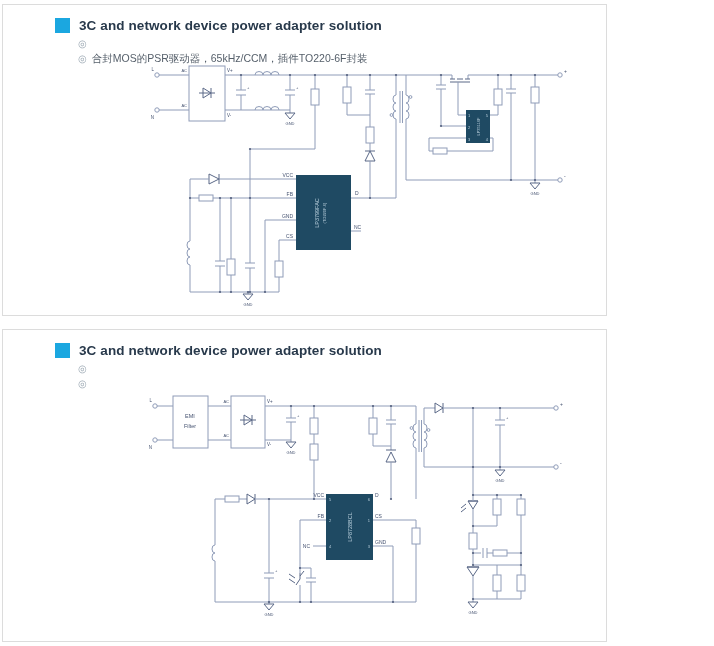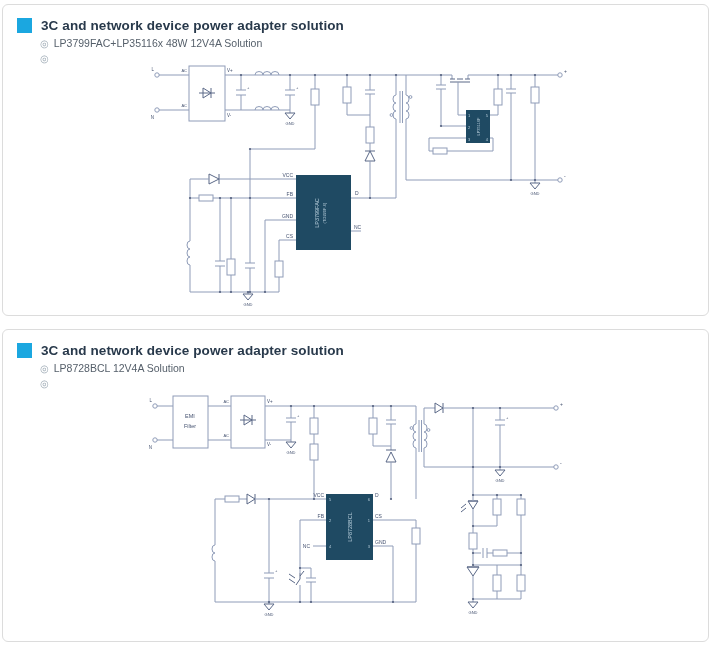--- a/index.html
+++ b/index.html
@@ -1,17 +1,17 @@
 <!DOCTYPE html>
 <html><head>
 <meta charset="utf-8">
 <style>
   html,body{margin:0;padding:0;background:#fff;}
   .page{position:relative;width:714px;height:646px;background:#fff;font-family:"Liberation Sans",sans-serif;overflow:hidden;}
-  .card{position:absolute;left:2px;width:707px;background:#fff;border:1px solid #dcdcdc;border-radius:6px;box-sizing:border-box;}
+  .card{position:absolute;left:2px;width:605px;background:#fff;border:1px solid #dcdcdc;border-radius:0;box-sizing:border-box;padding-left:38px;}
   .card1{top:4px;height:312px;}
   .card2{top:329px;height:313px;}
   .hdr{display:flex;align-items:center;padding:13px 0 0 14px;}
   .sq{width:15px;height:15px;background:#1BA7E0;flex:0 0 auto;}
   .ttl{margin:0 0 0 9px;font-size:13.5px;font-weight:bold;color:#28394b;letter-spacing:0.1px;}
   .bullets{margin:3px 0 0 37px;padding:0;list-style:none;}
   .bullets li{display:flex;align-items:baseline;font-size:10.5px;color:#555f6a;line-height:15px;}
   .mk{color:#9aa7b2;margin-right:5px;font-size:10px;}
   .circ{position:absolute;left:0;top:58px;}
   
@@ -38,24 +38,24 @@
 <div class="page">
 
   <section class="card card1">
     <header class="hdr">
       <span class="sq"></span>
       <h2 class="ttl">3C and network device power adapter solution</h2>
     </header>
     <ul class="bullets">
       <li>
           <span class="mk">◎</span>
-          <span>LP3799FAC+LP35116x 48W 12V4A Solution</span>
         </li>
       <li>
           <span class="mk">◎</span>
+          <span>合封MOS的PSR驱动器，65kHz/CCM，插件TO220-6F封装</span>
         </li>
     </ul>
 
     <svg class="circ" width="714" height="252" viewBox="0 0 714 252">
 
       <g>
         <circle class="cp" cx="154" cy="12" r="2.2"></circle>
         <circle class="cp" cx="154" cy="47" r="2.2"></circle>
         <text class="t45 end" x="151" y="8">L</text>
         <text class="t45 end" x="151" y="56">N</text>
@@ -280,21 +280,20 @@
   </section>
 
   <section class="card card2">
     <header class="hdr">
       <span class="sq"></span>
       <h2 class="ttl">3C and network device power adapter solution</h2>
     </header>
     <ul class="bullets">
       <li>
           <span class="mk">◎</span>
-          <span>LP8728BCL 12V4A Solution</span>
         </li>
       <li>
           <span class="mk">◎</span>
         </li>
     </ul>
 
     <svg class="circ" width="714" height="252" viewBox="0 0 714 252">
 
       <g>
         <circle class="cp" cx="152" cy="18" r="2.2"></circle>

